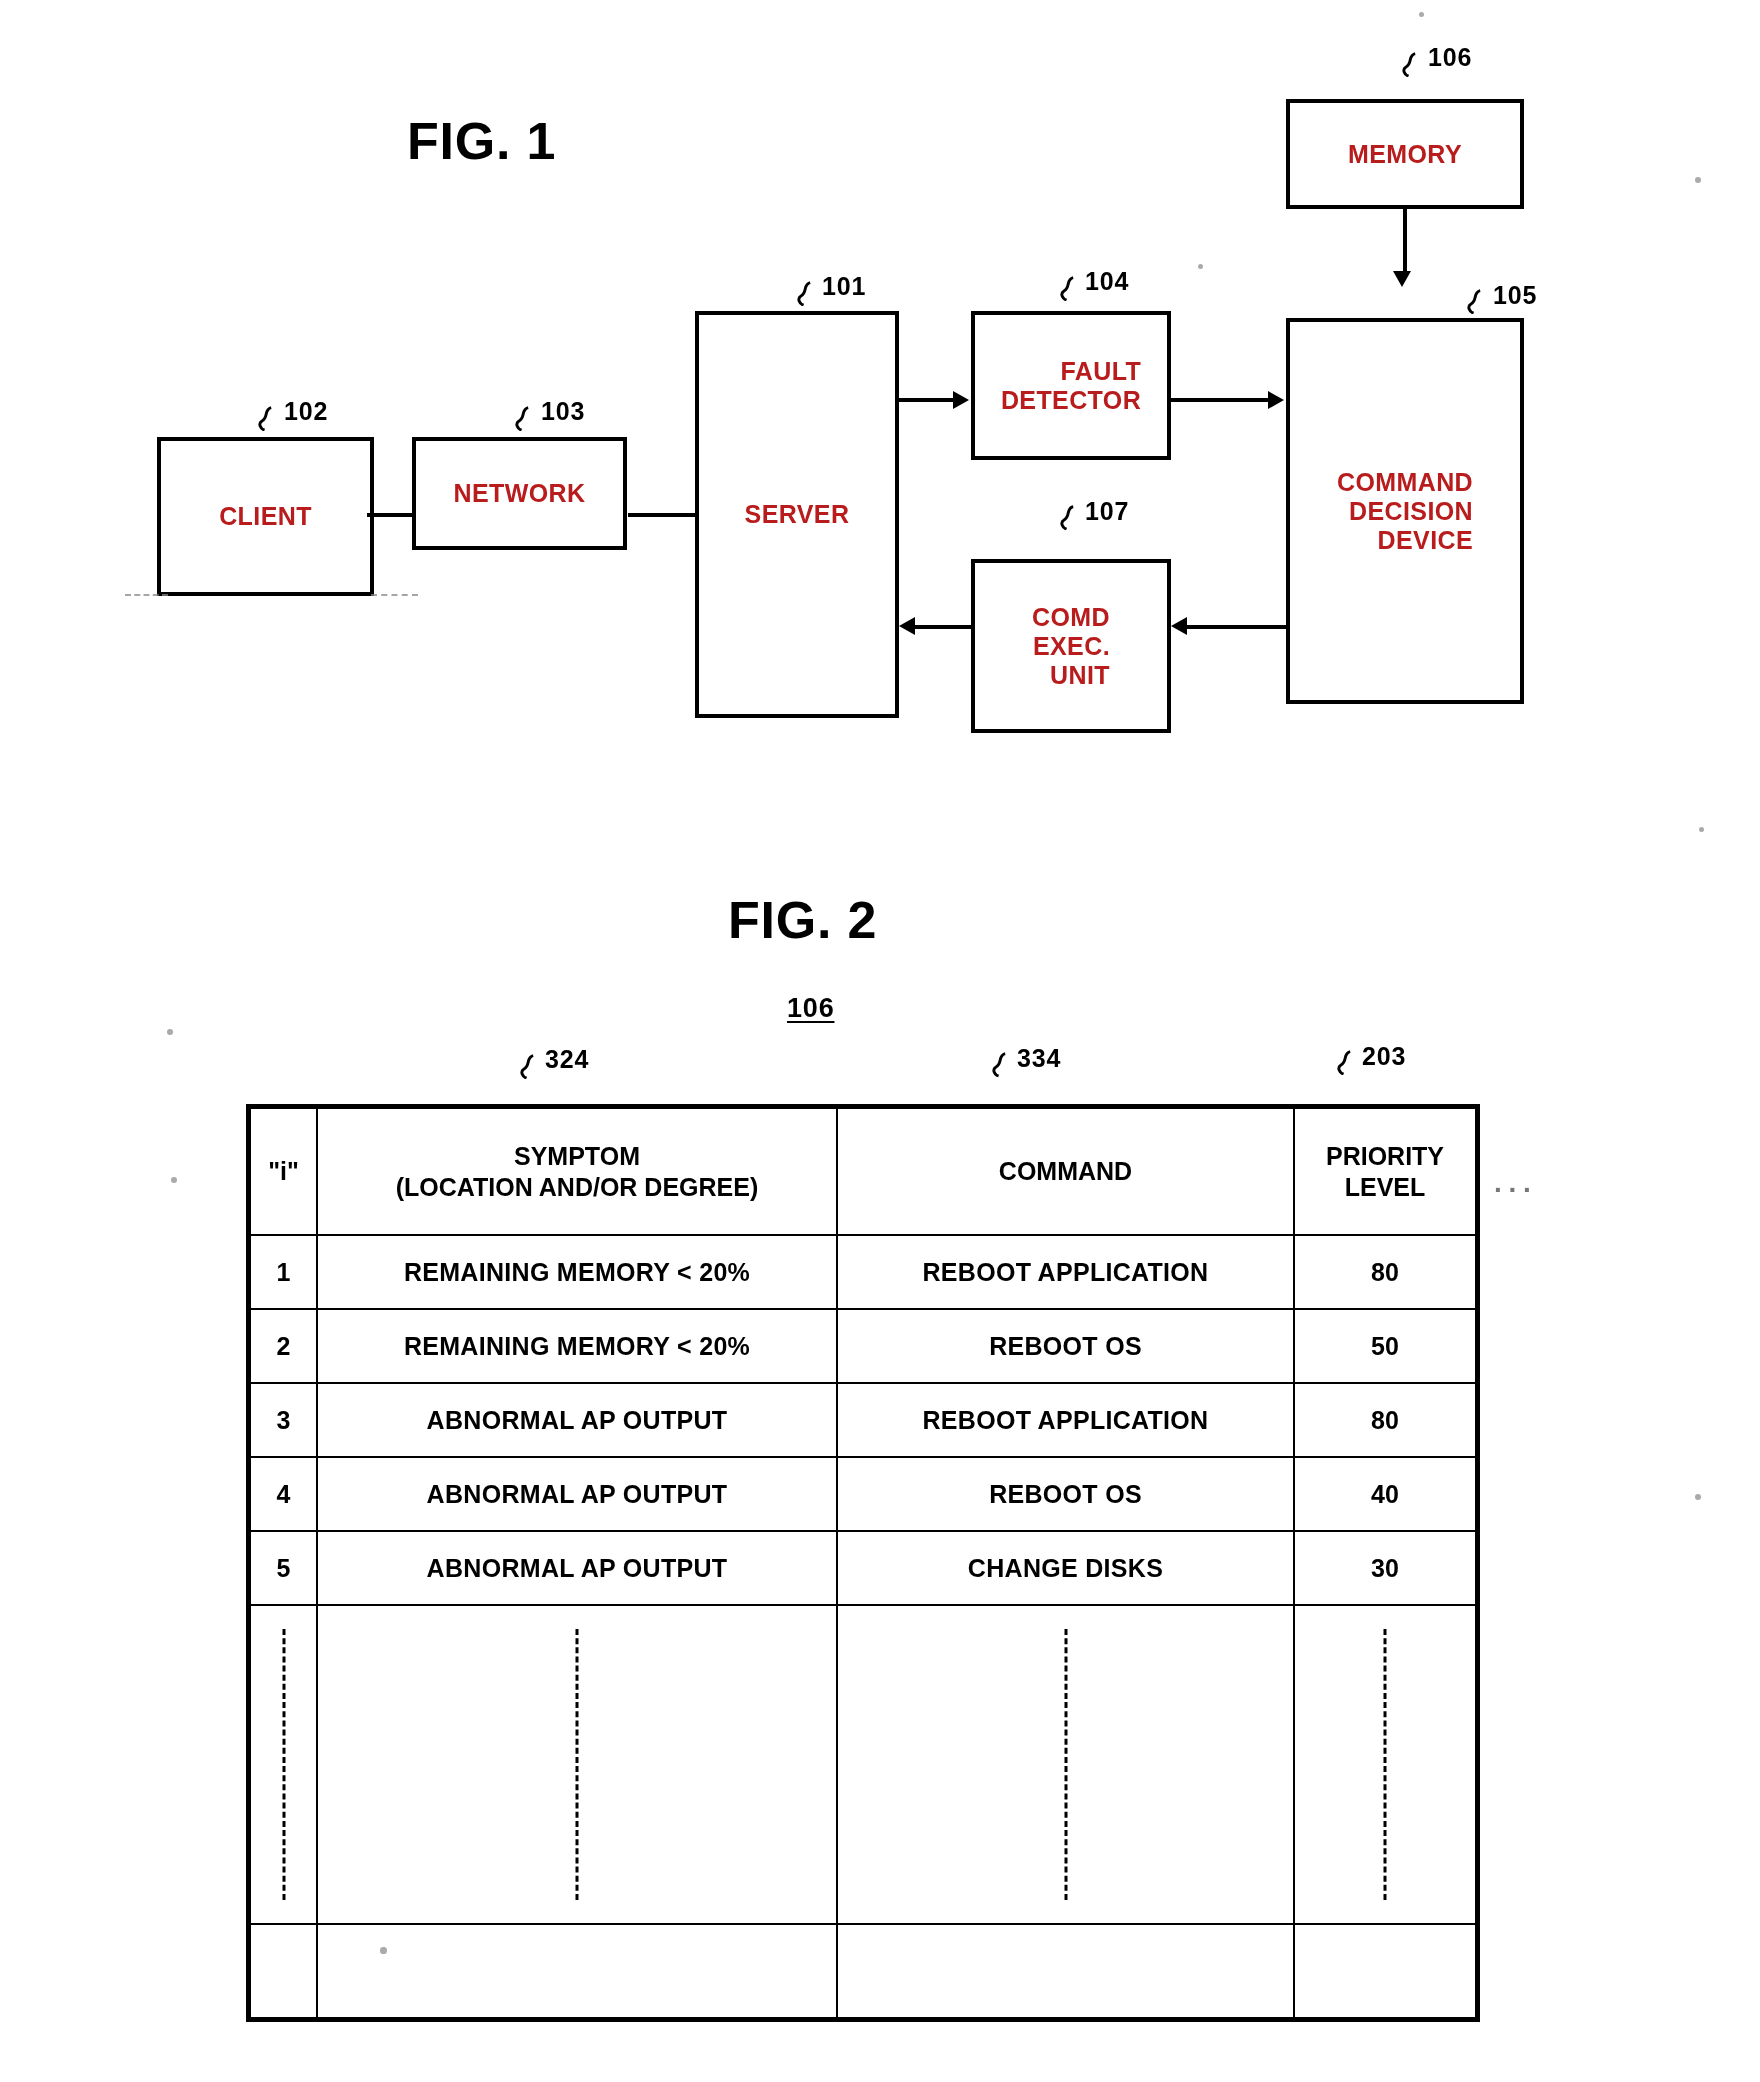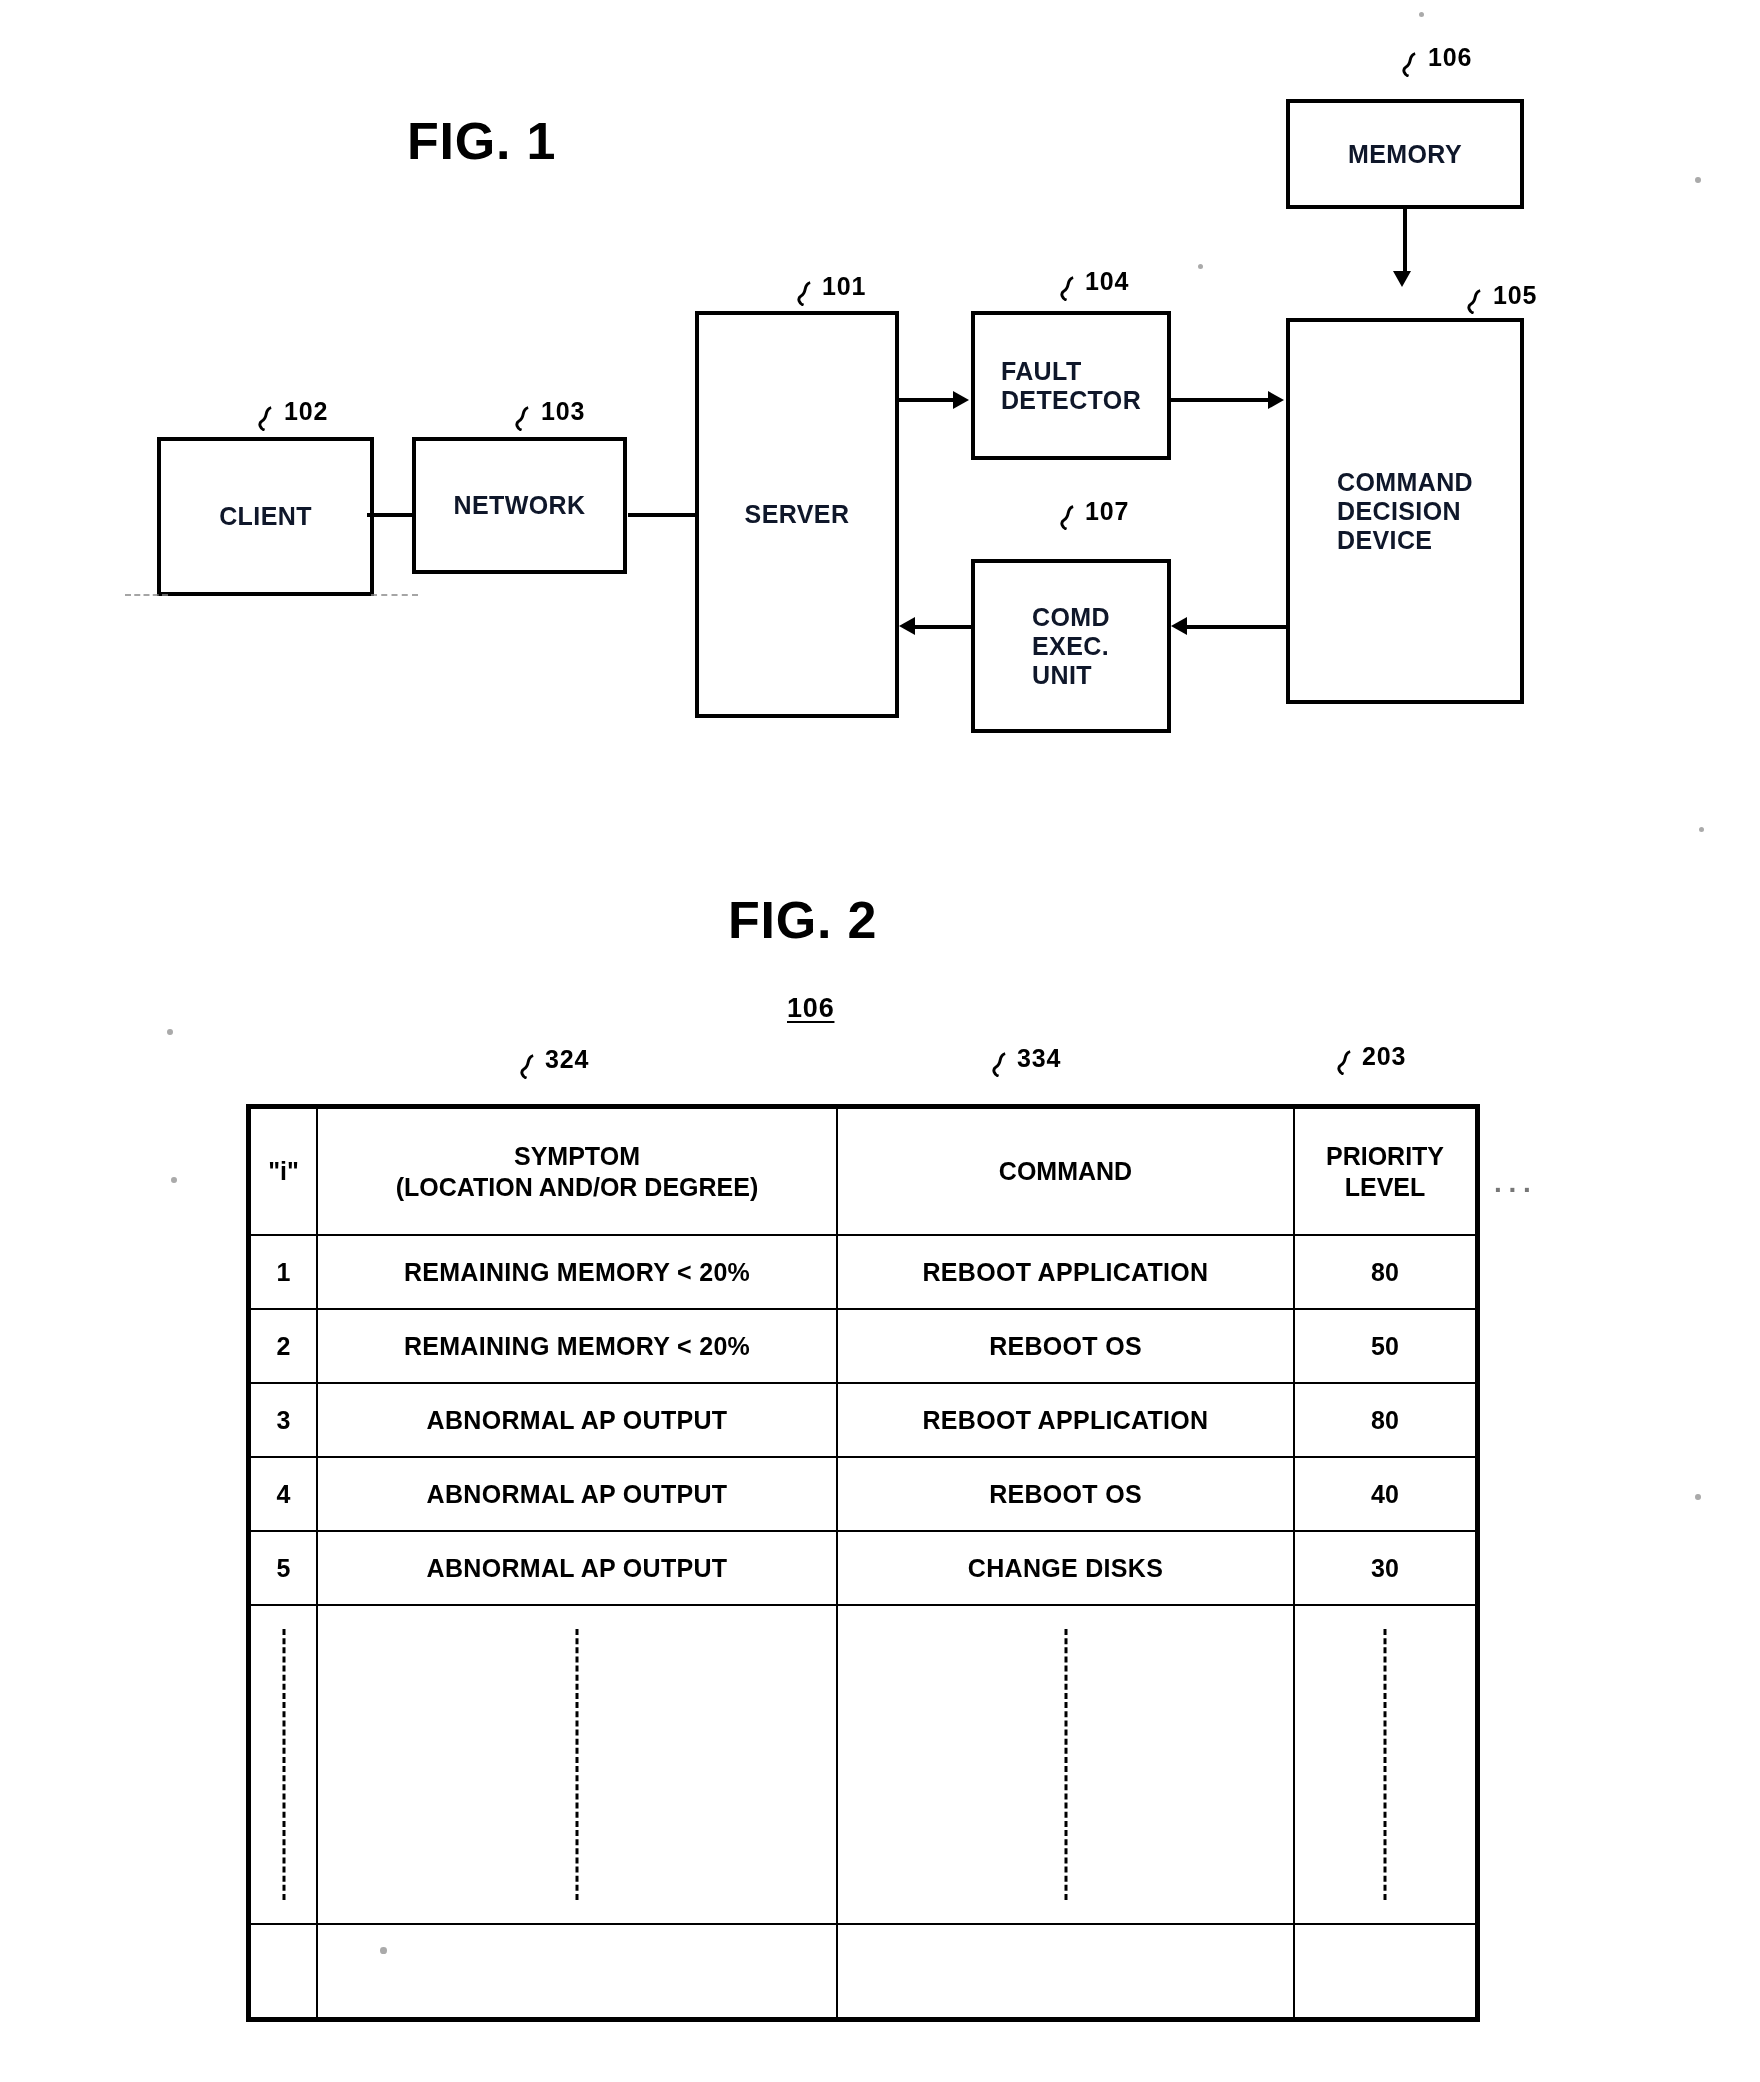--- a/index.html
+++ b/index.html
@@ -39,22 +39,22 @@
     align-items: center;
     justify-content: center;
     text-align: center;
   }
   .block-label {
     font-family: "Liberation Sans", sans-serif;
     font-weight: bold;
     font-size: 25px;
     line-height: 1.16;
     letter-spacing: 0.4px;
-    color: #0f172a;
-    text-align: left;
+    color: #b91c1c;
+    text-align: right;
     padding: 0 3.3px;
   }
 
   
   .ref {
     position: absolute;
     font-family: "Liberation Sans", sans-serif;
     font-weight: bold;
     font-size: 25px;
     letter-spacing: 0.8px;
@@ -244,21 +244,21 @@
   <div class="hline" style="left:1187px; top:625px; width:100px;"></div>
   <div class="arrow-left" style="left:1171px; top:617px;"></div>
 
   <div class="hline" style="left:915px; top:625px; width:58px;"></div>
   <div class="arrow-left" style="left:899px; top:617px;"></div>
 
   <div class="ref" style="left:541px; top:397px;">103</div>
   <svg class="hook" style="left:514px; top:406px;" viewBox="0 0 20 30">
     <path d="M17 2 C 8 4, 14 14, 6 18 C 1 21, 4 27, 9 29" stroke="#000" stroke-width="3.5" fill="none"></path>
   </svg>
-  <div class="block" style="left:412px; top:437px; width:215px; height:137px;">
+  <div class="block" style="left:412px; top:437px; width:215px; height:113px;">
     <div class="block-label">NETWORK</div>
   </div>
 
   <div class="hline" style="left:628px; top:513px; width:71px;"></div>
 
   <div class="ref" style="left:284px; top:397px;">102</div>
   <svg class="hook" style="left:257px; top:406px;" viewBox="0 0 20 30">
     <path d="M17 2 C 8 4, 14 14, 6 18 C 1 21, 4 27, 9 29" stroke="#000" stroke-width="3.5" fill="none"></path>
   </svg>
   <div class="block" style="left:157px; top:437px; width:217px; height:159px;">

